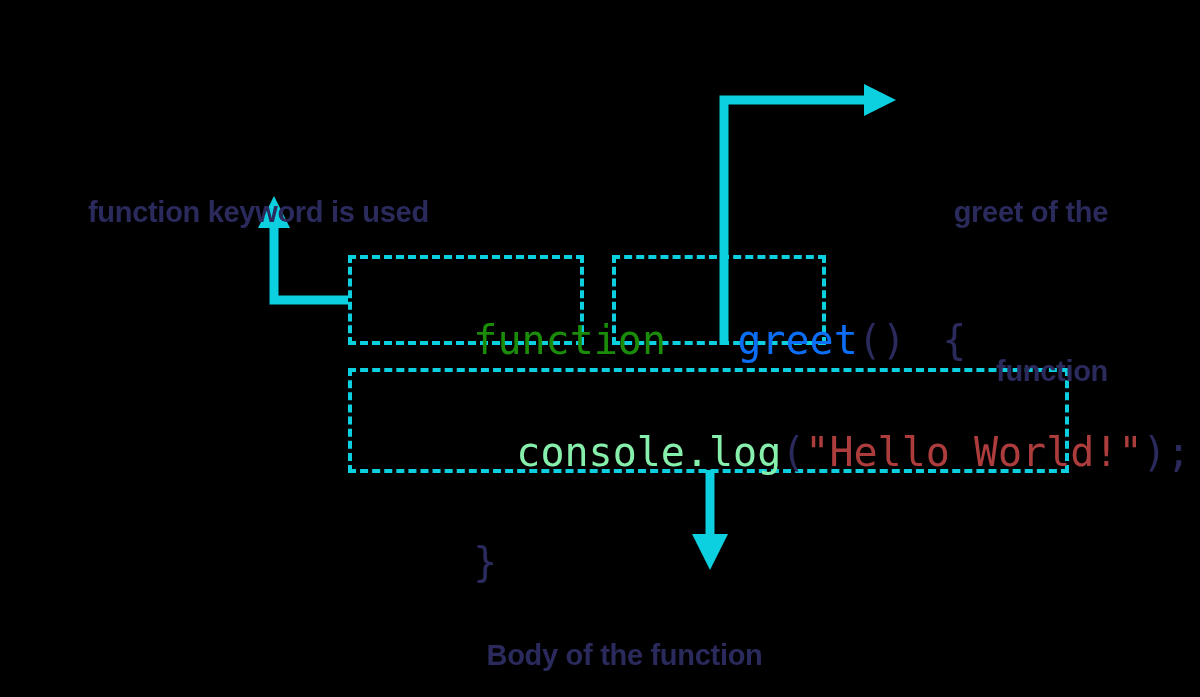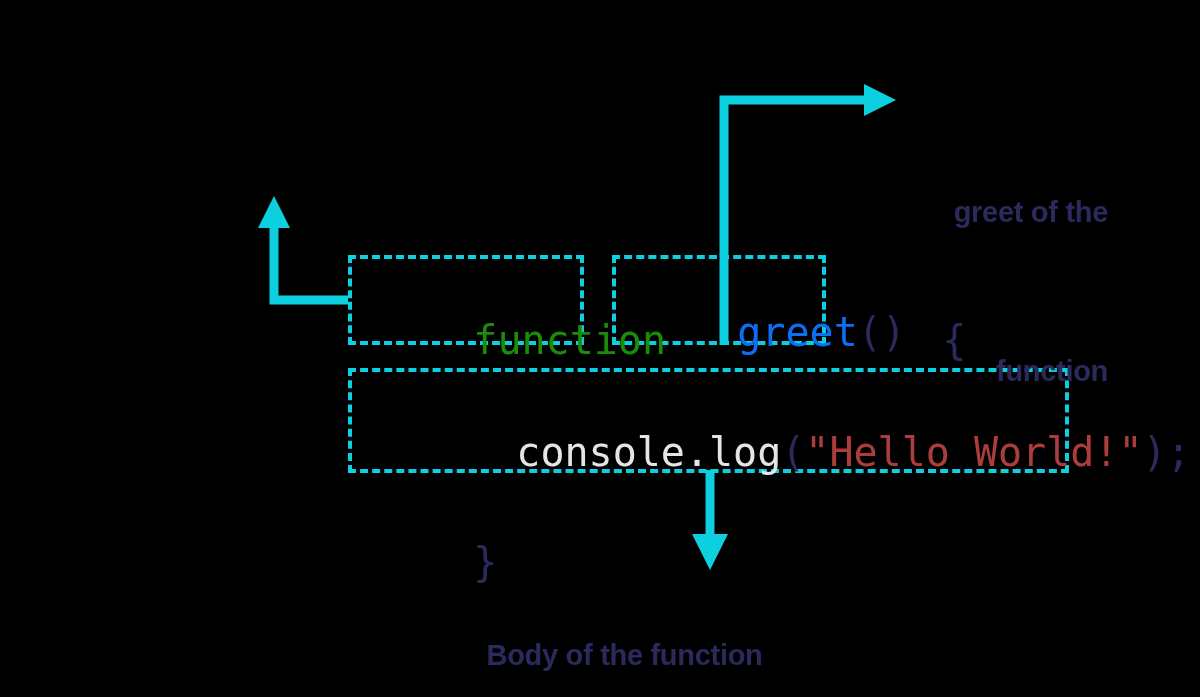--- a/index.html
+++ b/index.html
@@ -37,25 +37,25 @@
   .code {
     position: absolute;
     font-family: "DejaVu Sans Mono", monospace;
     font-size: 40px;
     line-height: 1;
     white-space: pre;
   }
   .tok-keyword { color: #1a8c0a; }
   .tok-fname   { color: #0b6ef5; }
   .tok-punct   { color: #2b2a5c; }
-  .tok-method  { color: #e5e5e5; }
+  .tok-method  { color: #86efac; }
   .tok-string  { color: #ad3d3d; }
 
   #code-function { left: 377px; top: 280px; }
-  #code-greet    { left: 641px; top: 272px; }
+  #code-greet    { left: 641px; top: 280px; }
   #code-brace-open  { left: 846px; top: 280px; }
   #code-body     { left: 420px; top: 392px; }
   #code-brace-close { left: 377px; top: 502px; }
 
   
   .dashbox {
     position: absolute;
     border: 4px dashed #0ccfe0;
     box-sizing: border-box;
     background: transparent;
@@ -93,20 +93,21 @@
       <path d="M 896 100 L 864 116 L 864 84 Z" fill="#0ccfe0"></path>
     </g>
 
     <g>
       <path d="M 710 470 L 710 542" fill="none" stroke="#0ccfe0" stroke-width="9" stroke-linecap="butt"></path>
       <path d="M 710 570 L 692 534 L 728 534 Z" fill="#0ccfe0"></path>
     </g>
   </svg>
 
   <div class="annot" id="annot-left">
+    <div>function keyword is used</div>
   </div>
 
   <div class="annot" id="annot-right">
     <div>greet of the</div>
     <div>function</div>
   </div>
 
   <div class="annot" id="annot-bottom">
     <span class="inner">Body of the function</span>
   </div>

